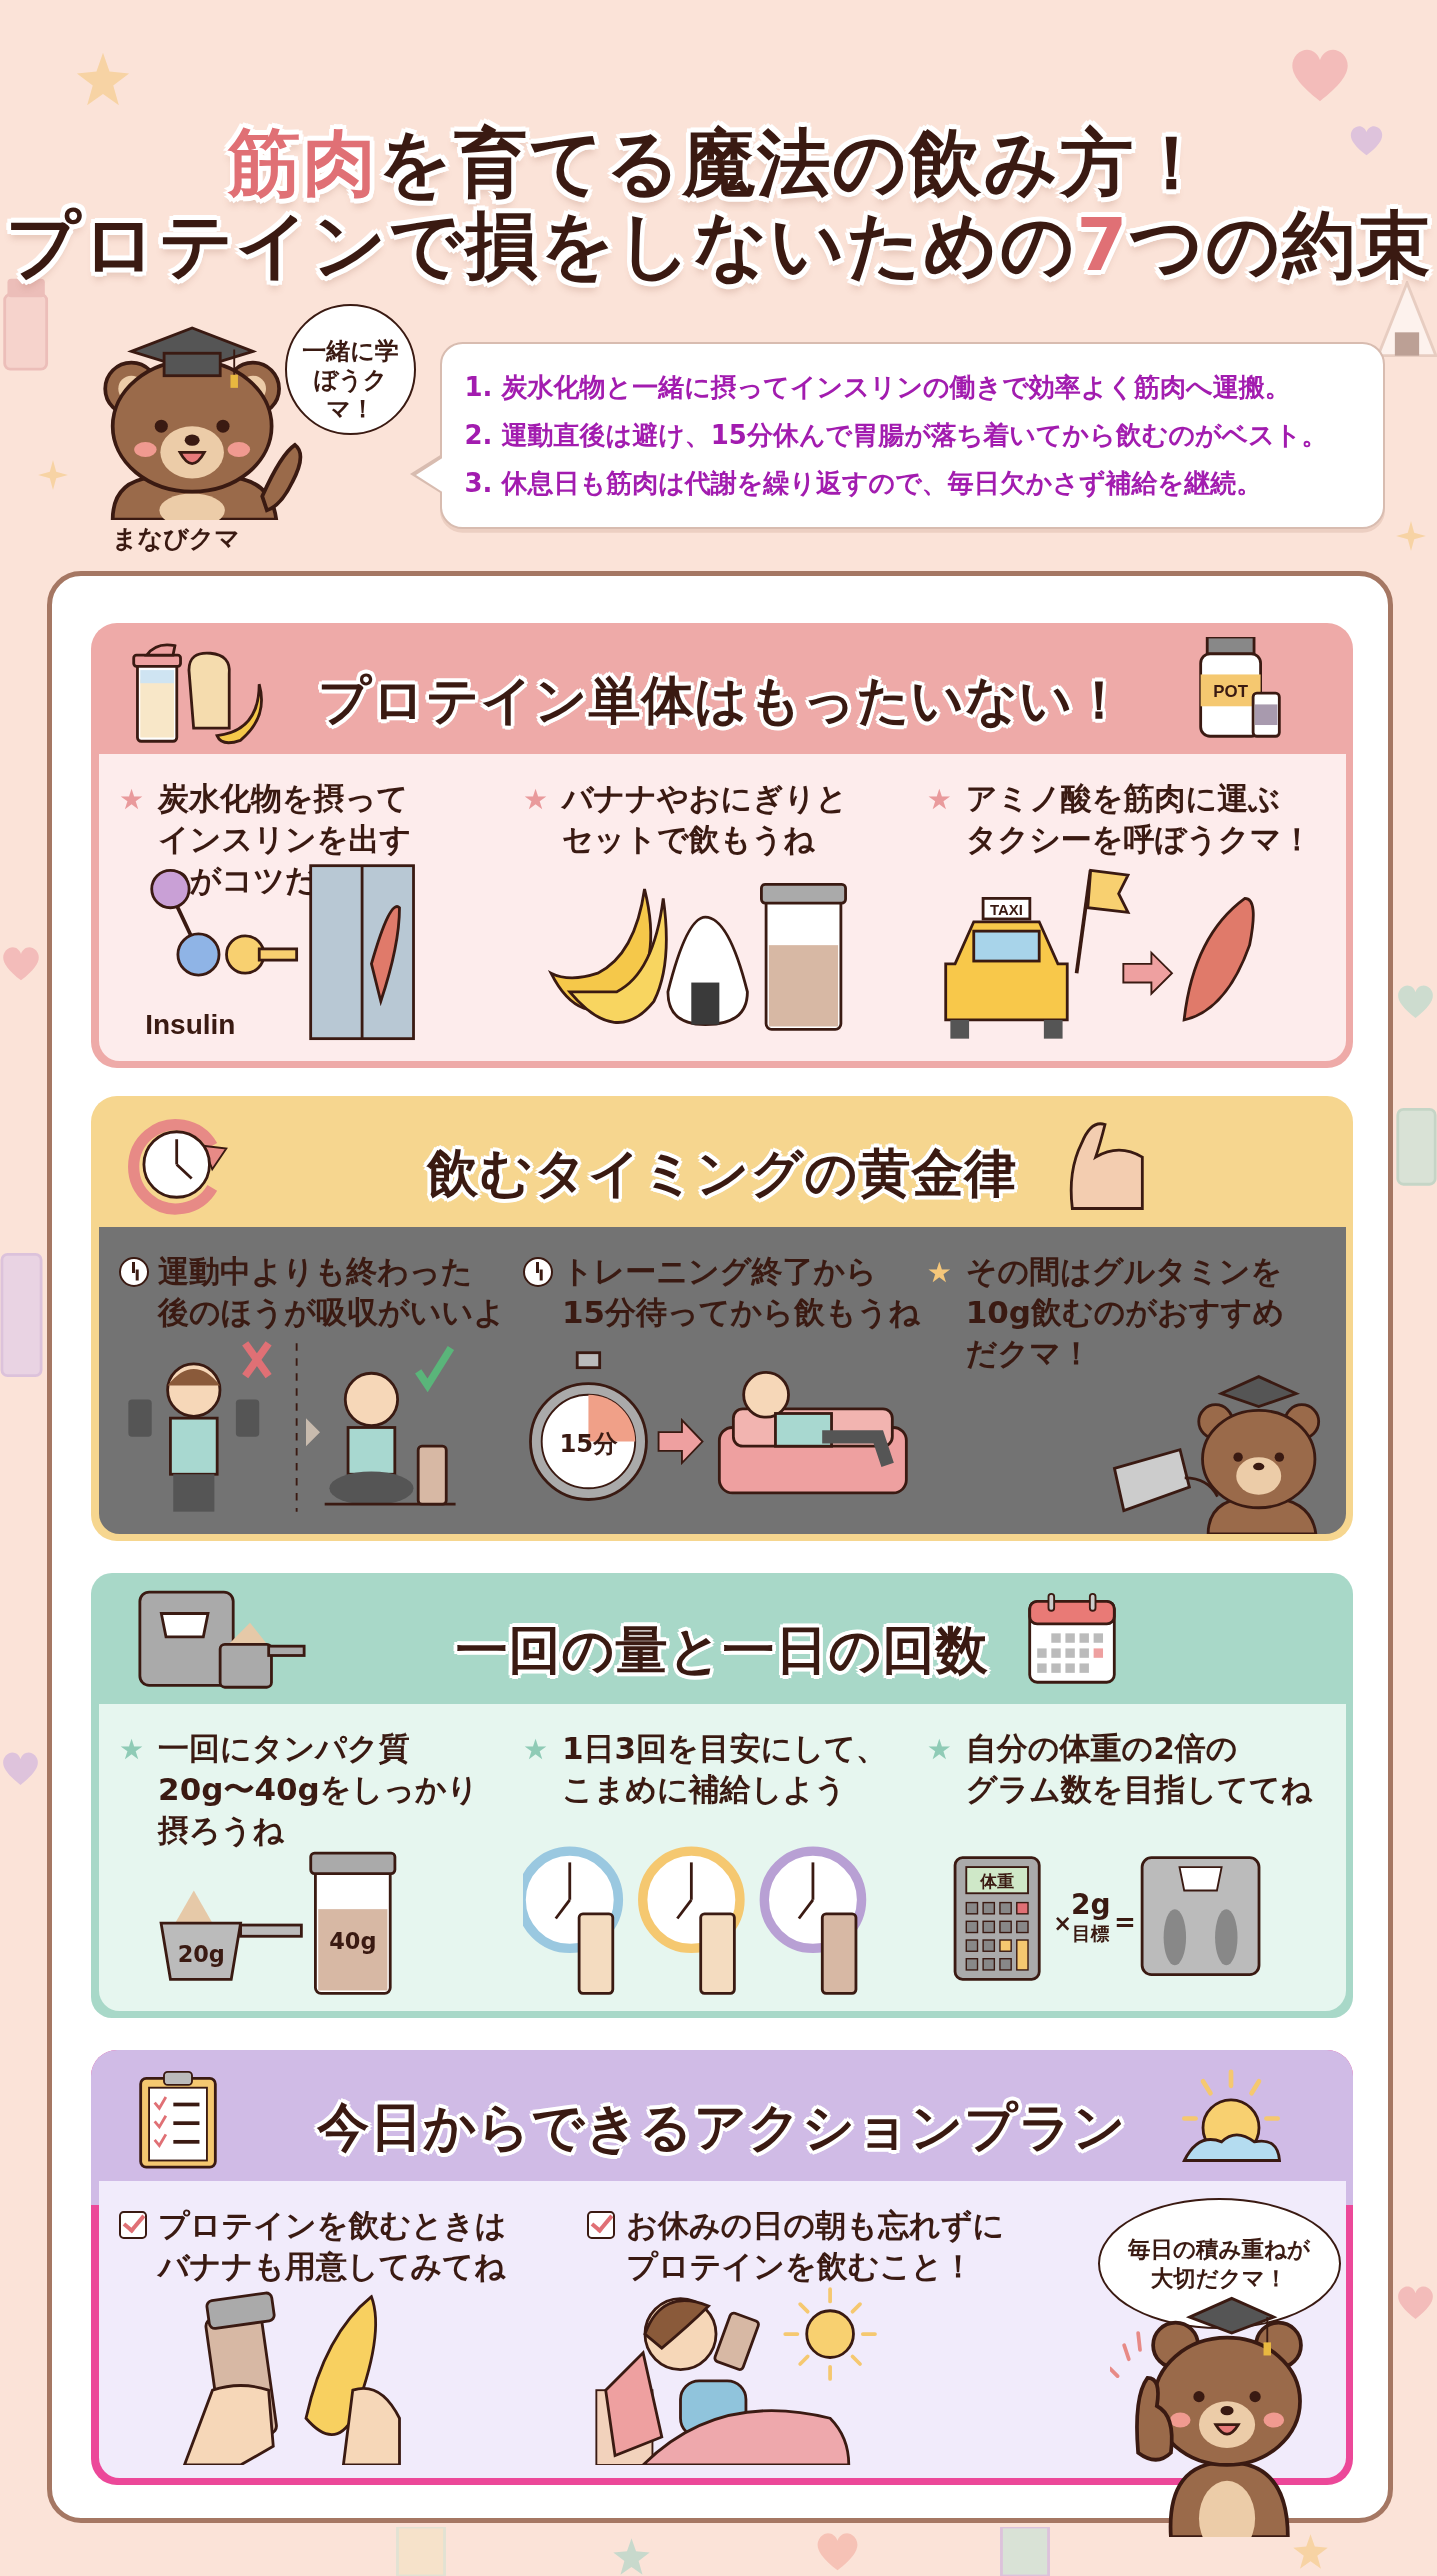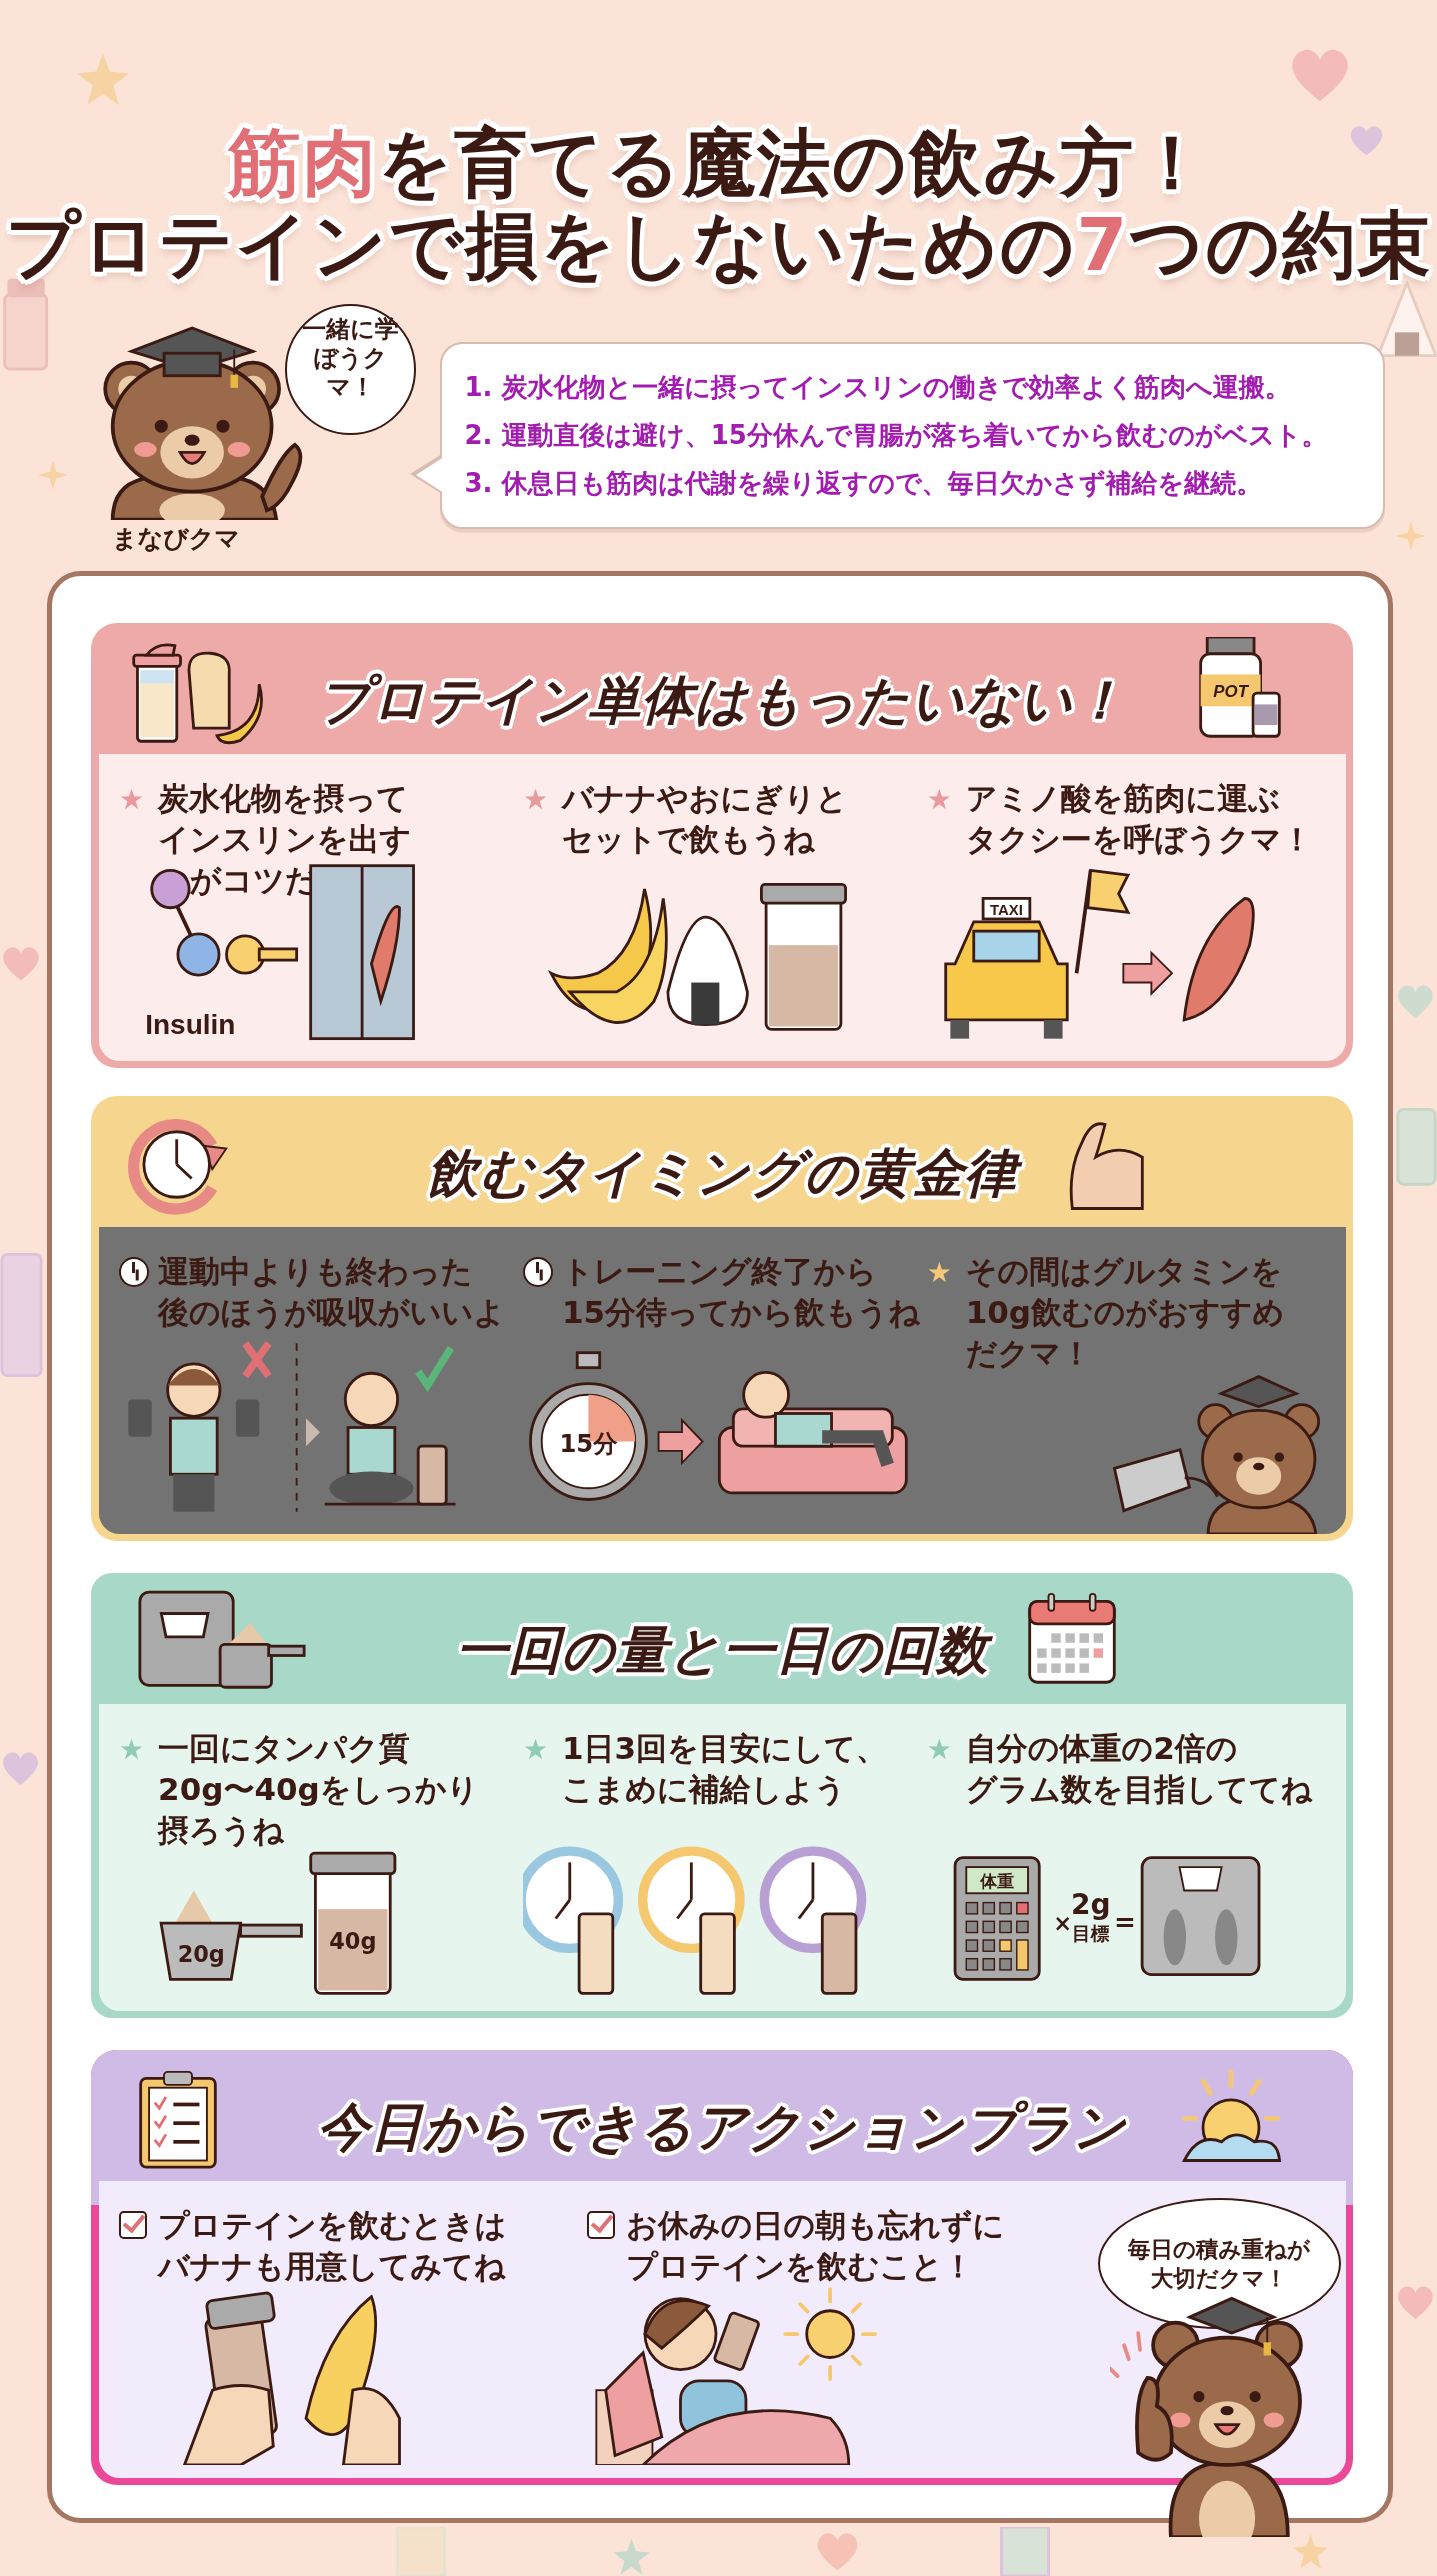--- a/index.html
+++ b/index.html
@@ -18,21 +18,21 @@
   .title .line { font-size: 73px; color: #3a1a12;
     text-shadow: -3.7px -3.7px 0 #fff, 3.7px -3.7px 0 #fff, -3.7px 3.7px 0 #fff, 3.7px 3.7px 0 #fff, 0 4.7px 0 #fff, 0 -4.7px 0 #fff, 4.7px 0 0 #fff, -4.7px 0 0 #fff, 0 7.5px 7.5px rgba(150,90,70,0.25); }
   .title .accent { color: #e07075; }
 
   
   .intro-bear { position: absolute; left: 94px; top: 323px; width: 215px; height: 197px; }
   .bear-name { position: absolute; left: 112px; top: 522px; font-size: 25px; font-weight: bold; color: #3a1a12; }
   .speech-small {
     position: absolute; left: 285px; top: 304px; width: 131px; height: 131px;
     background: #fff; border: 2.8px solid #3a1a12; border-radius: 50%;
-    display: flex; align-items: flex-start; justify-content: center; text-align: center;
+    display: flex; align-items: flex-end; justify-content: center; text-align: center;
     font-size: 24px; font-weight: bold; line-height: 1.2; padding: 9.4px;
   }
   .intro-box {
     position: absolute; left: 440px; top: 342px; width: 945px; height: 187px;
     background: #fff; border: 2.8px solid #d8bcb0; border-radius: 22.5px;
     box-shadow: 0 3.7px 0 #eccfc2;
     padding: 28px 22.5px; display: flex; flex-direction: column; justify-content: center; gap: 13px;
   }
   .intro-box::before {
     content: ""; position: absolute; left: -32px; top: 110px;
@@ -49,21 +49,21 @@
   
   .container {
     position: absolute; left: 47px; top: 571px; width: 1346px; height: 1952px;
     background: #fff; border: 5.6px solid #a57763; border-radius: 34px;
   }
 
   .section {
     position: absolute; left: 39px; width: 1262px; border-radius: 26px; overflow: hidden;
   }
   .section .head {
-    height: 155px; position: relative; display: flex; align-items: center; justify-content: center; font-style: italic;
+    height: 155px; position: relative; display: flex; align-items: center; justify-content: center;
   }
   .section .head h2 {
     font-size: 52px; font-weight: bold; color: #3a1a12; letter-spacing: 0.9px;
     text-shadow: -2.8px -2.8px 0 #fff, 2.8px -2.8px 0 #fff, -2.8px 2.8px 0 #fff, 2.8px 2.8px 0 #fff, 0 3.7px 0 #fff, 0 -3.7px 0 #fff, 3.7px 0 0 #fff, -3.7px 0 0 #fff;
   }
   .section .body {
     position: absolute; left: 7.5px; right: 7.5px; top: 131px; bottom: 7.5px;
     border-radius: 0 0 20.6px 20.6px;
   }
   .cols { display: flex; height: 100%; padding: 24px 15px 0 20.6px; }

